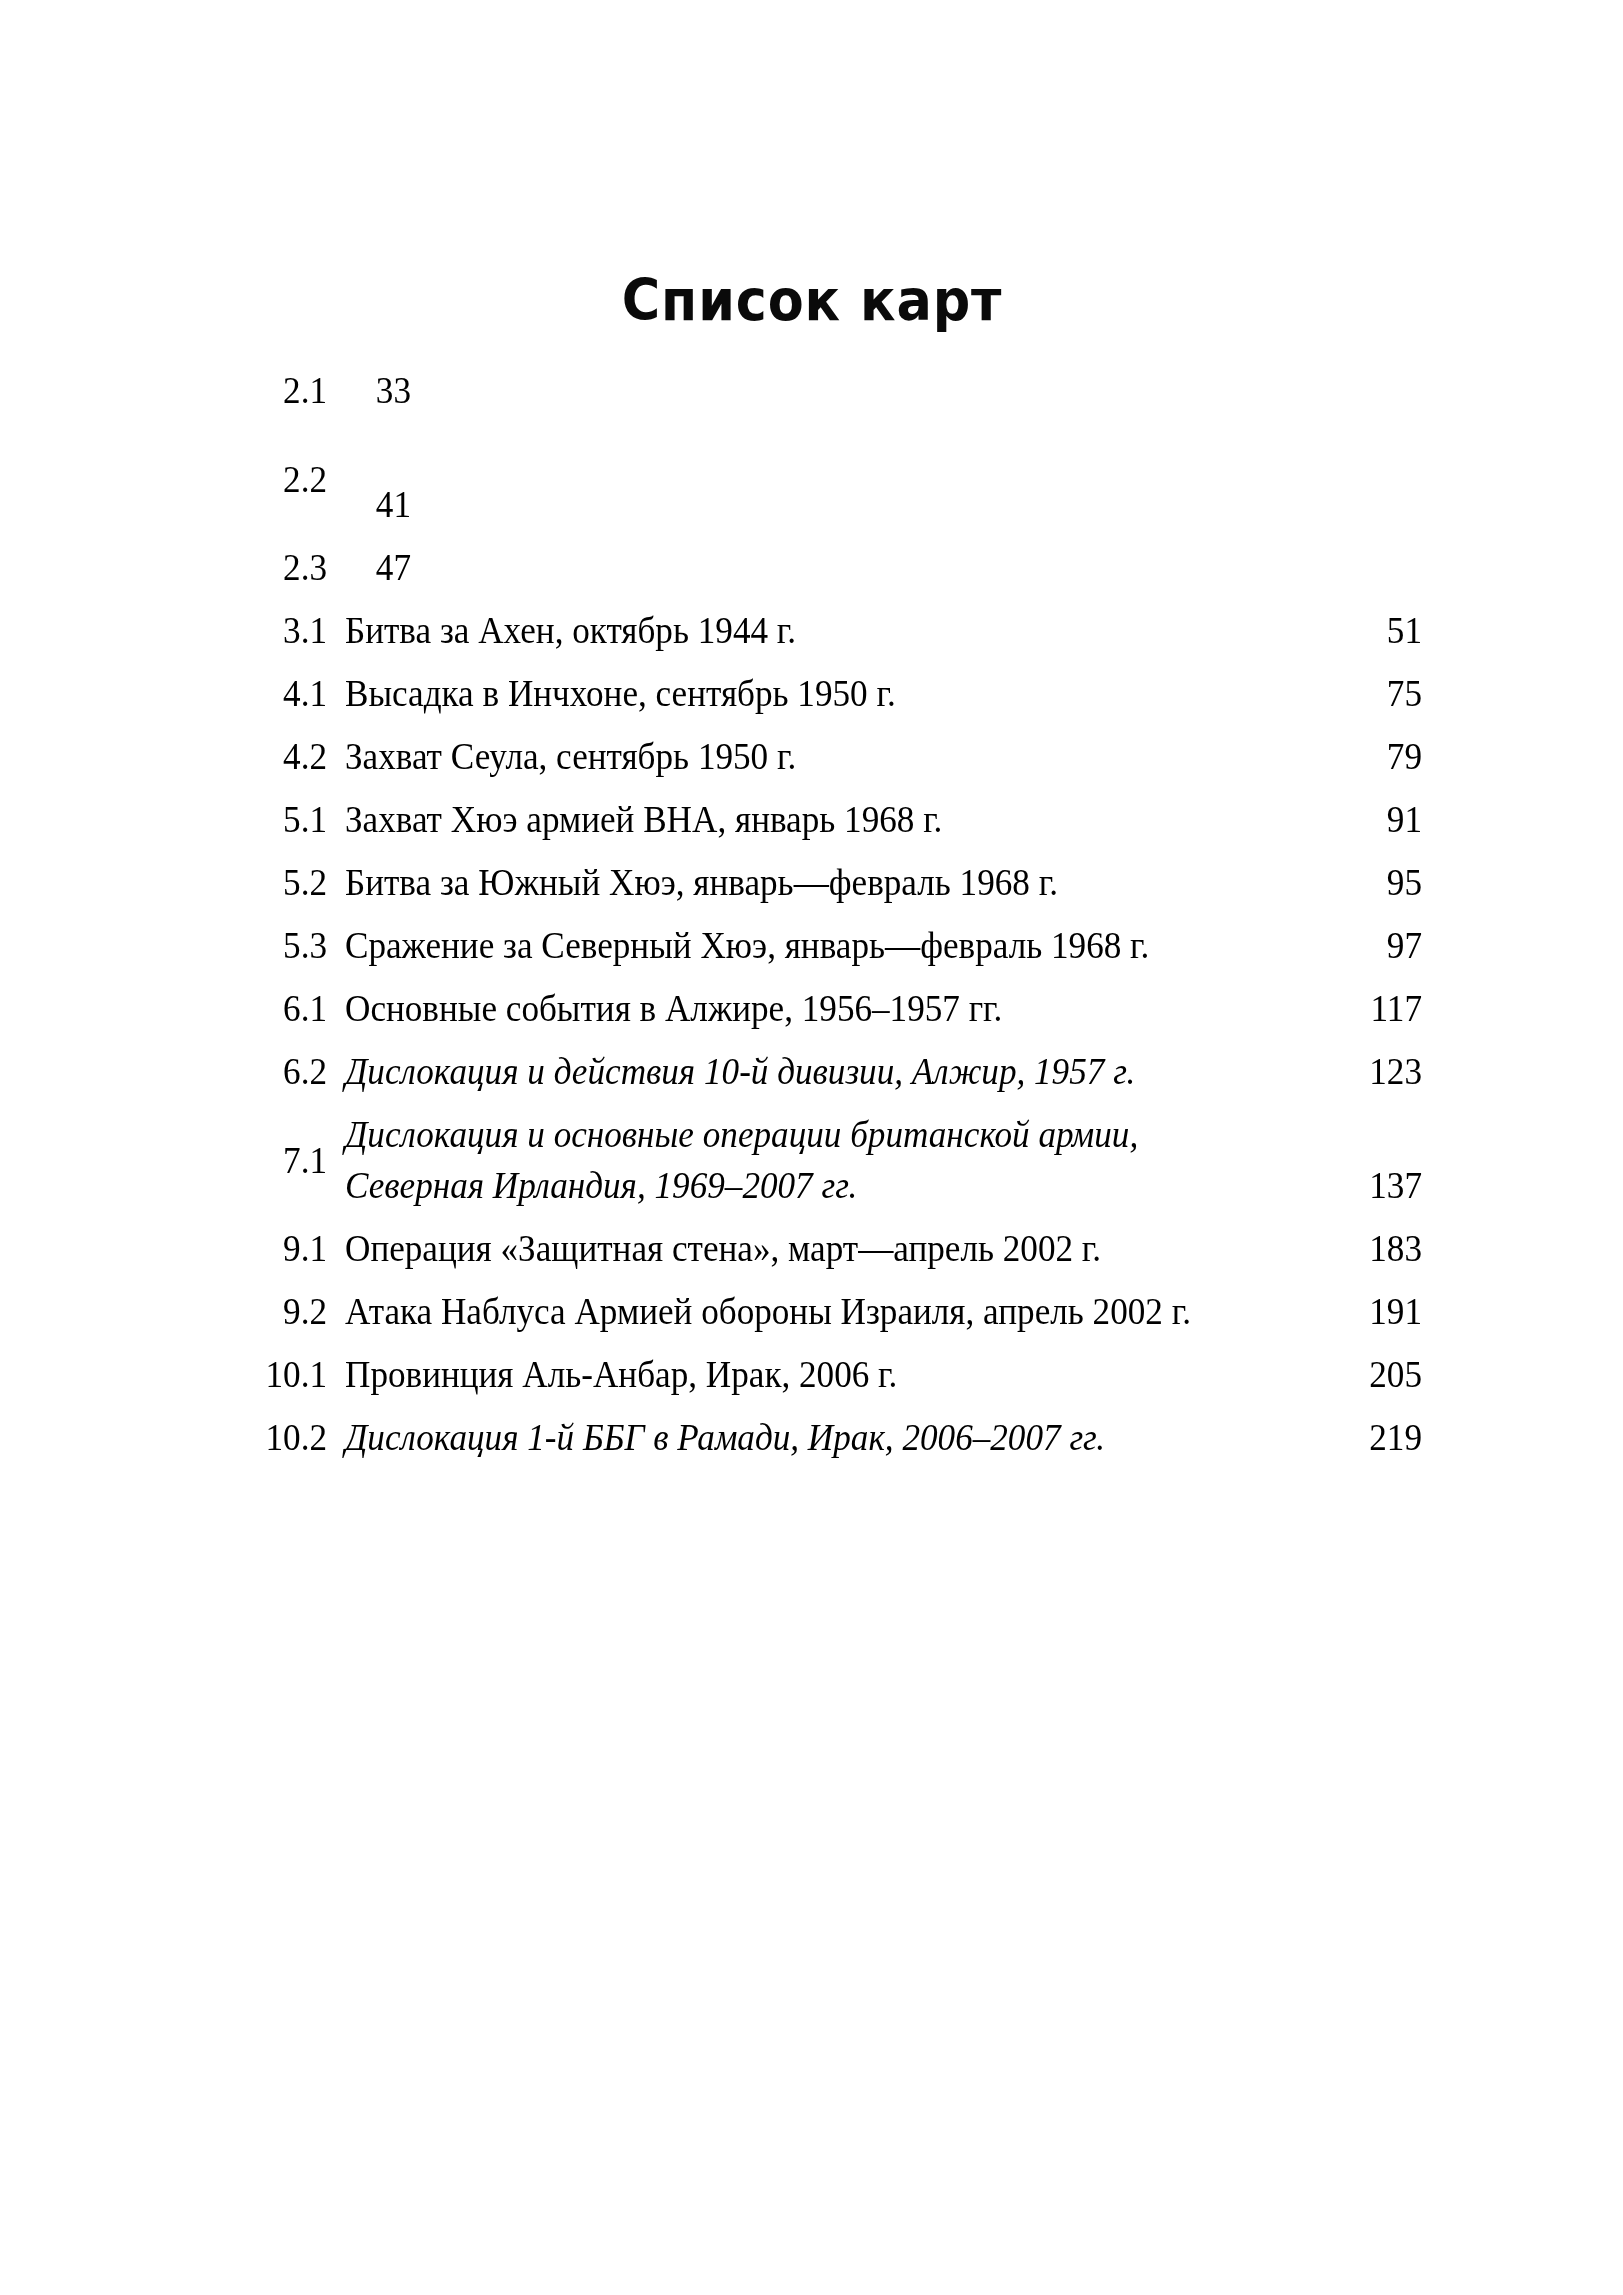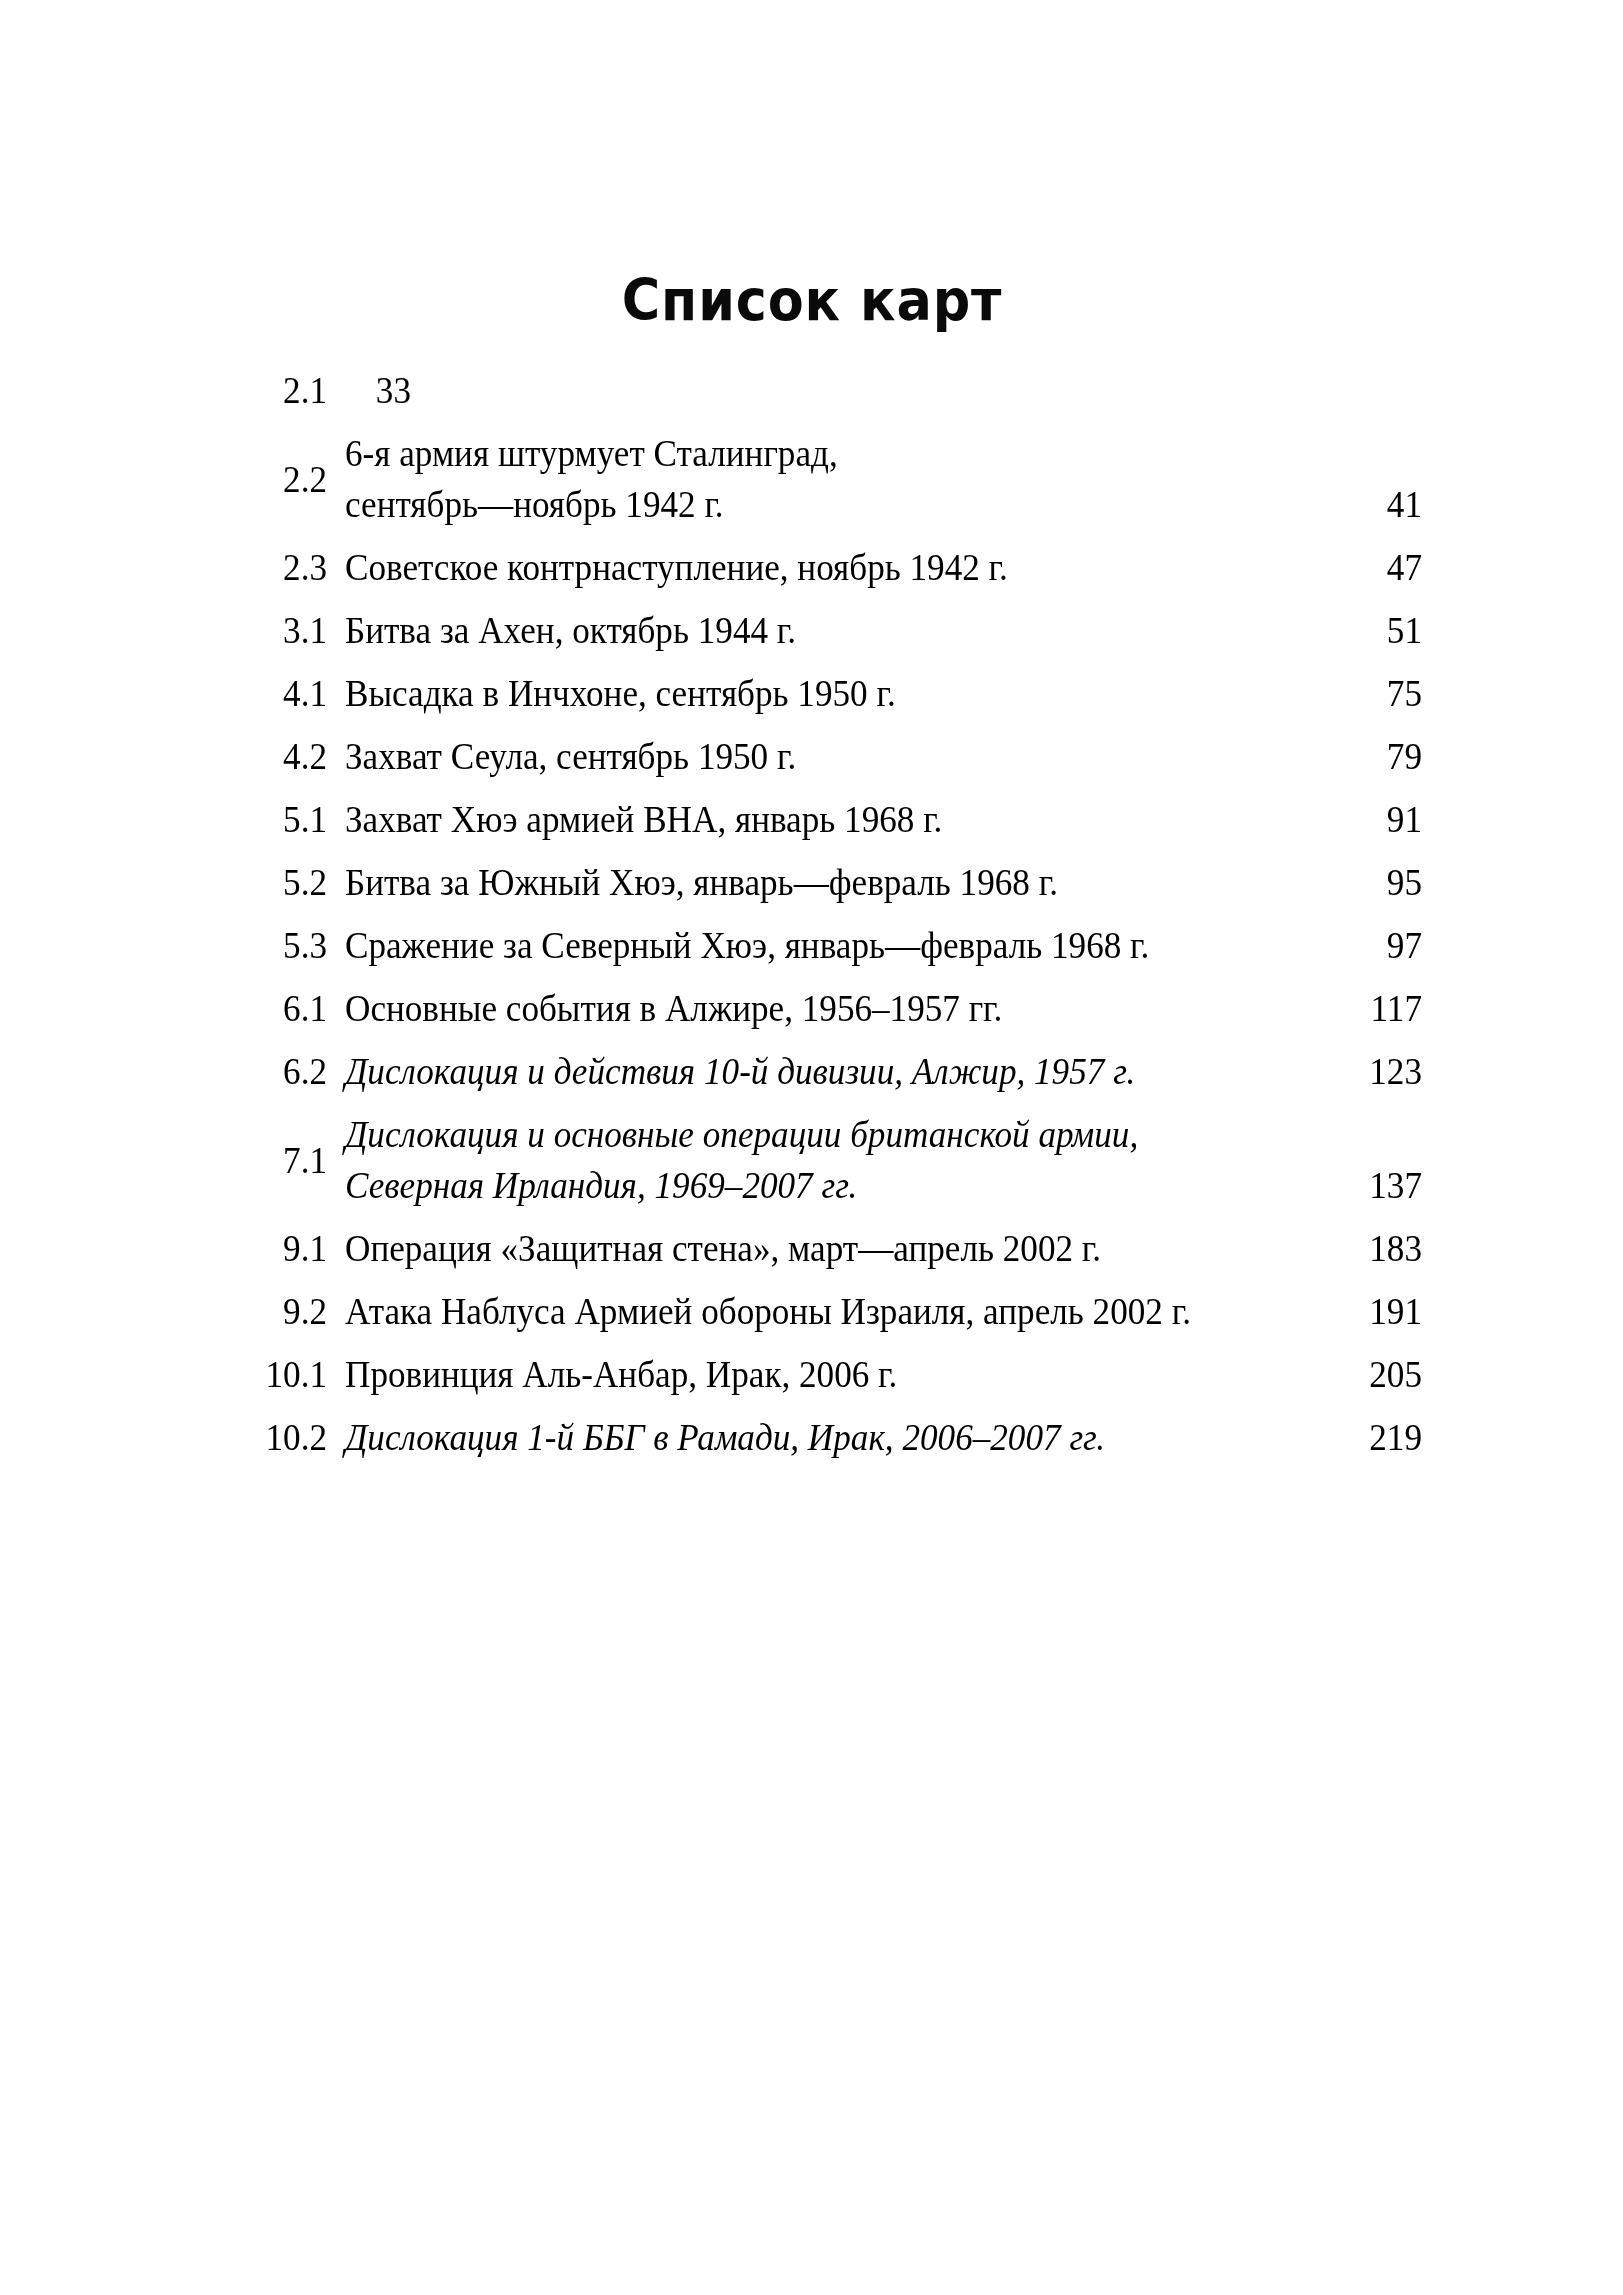--- a/index.html
+++ b/index.html
@@ -107,31 +107,24 @@
 
   <h1 class="page-title">Список карт</h1>
 
   <div class="toc">
       <div class="toc-entry">
         <div class="entry-num">2.1</div>
         <div class="entry-page">33</div>
       </div>
       <div class="toc-entry two-line">
         <div class="entry-num">2.2</div>
-        <div class="entry-body">
-          <div class="entry-line">6-я армия штурмует Сталинград,</div>
-          <div class="entry-line">сентябрь—ноябрь 1942 г.</div>
-        </div>
         <div class="entry-page">41</div>
       </div>
       <div class="toc-entry">
         <div class="entry-num">2.3</div>
-        <div class="entry-body">
-          <div class="entry-line">Советское контрнаступление, ноябрь 1942 г.</div>
-        </div>
         <div class="entry-page">47</div>
       </div>
       <div class="toc-entry">
         <div class="entry-num">3.1</div>
         <div class="entry-body">
           <div class="entry-line">Битва за Ахен, октябрь 1944 г.</div>
         </div>
         <div class="entry-page">51</div>
       </div>
       <div class="toc-entry">

